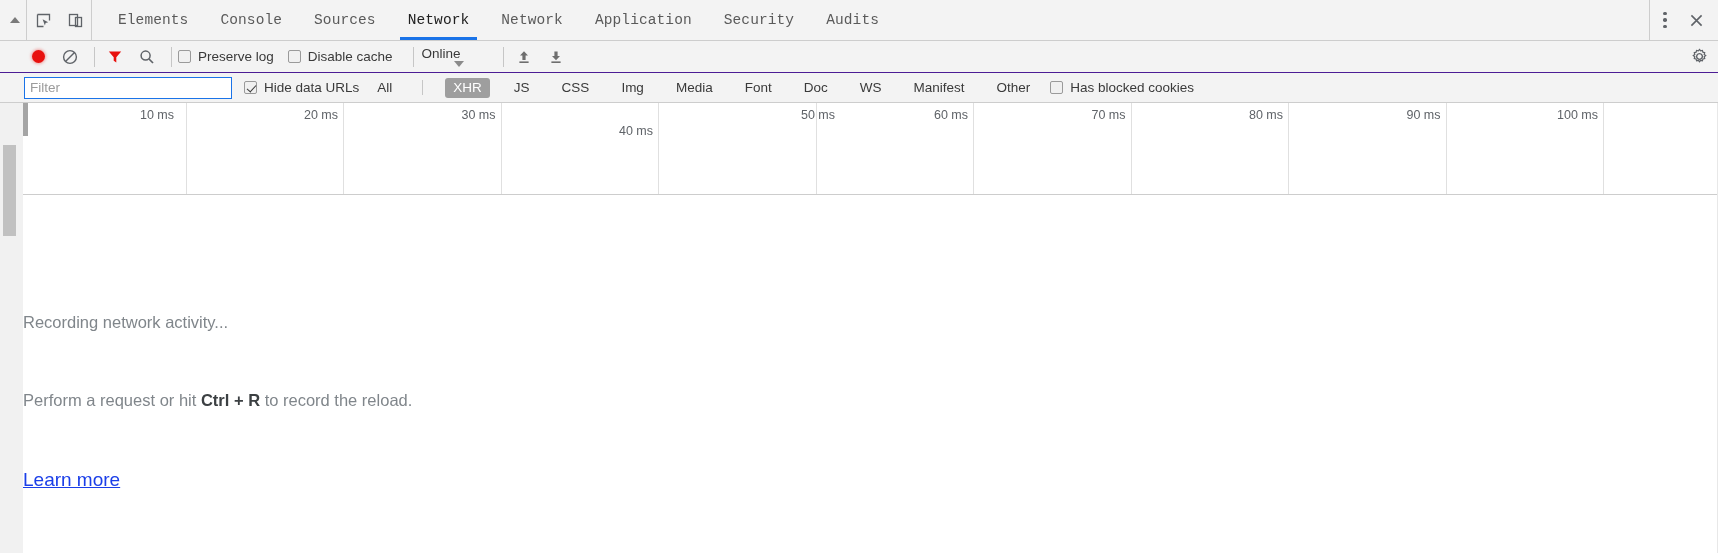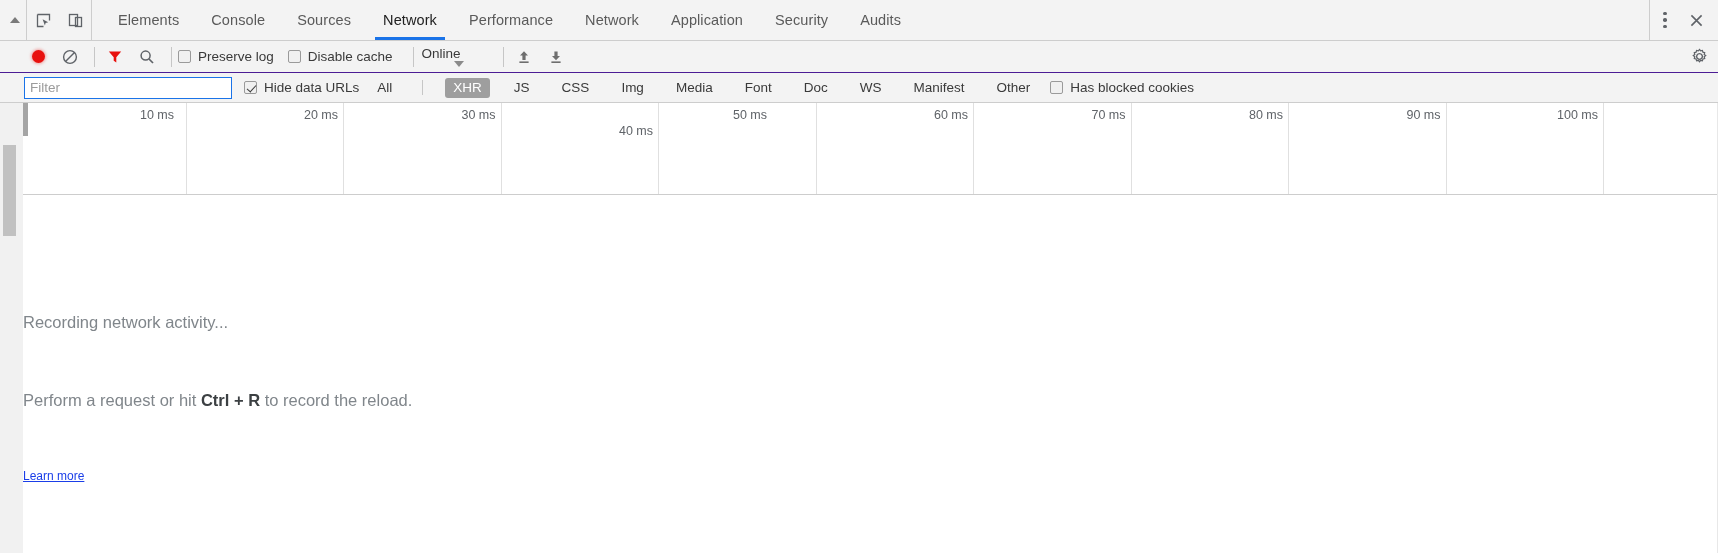--- a/index.html
+++ b/index.html
@@ -23,20 +23,21 @@
 
   
   .tabbar {
     height: 41px;
     min-height: 41px;
     background: #f3f3f3;
     border-bottom: 1px solid #cdcdcd;
     display: flex;
     align-items: stretch;
     position: relative;
+    font-family: Liberation Mono, monospace;
   }
   .tabbar-left {
     display: flex;
     align-items: center;
     padding-left: 4px;
   }
   .scroll-up-arrow {
     width: 22px;
     height: 41px;
     display: flex;
@@ -339,21 +340,21 @@
     font-size: 16.5px;
     color: #80868b;
     margin-bottom: 19px;
     font-weight: 400;
   }
   .msg-line-2 b {
     color: #3c4043;
     font-weight: bold;
   }
   .learn-more {
-    font-size: 12px;
+    font-size: 19px;
     color: #1a3ee8;
     text-decoration: underline;
     cursor: pointer;
   }
   .right-edge-line {
     position: absolute;
     right: 0; top: 0; bottom: 0;
     width: 1px;
     background: #e8e8e8;
   }
@@ -391,23 +392,20 @@
       <div class="tab">
           <span>Console</span>
         </div>
       <div class="tab">
           <span>Sources</span>
         </div>
       <div class="tab active">
           <span>Network</span>
         </div>
       <div class="tab">
-          <span>Performance</span>
-        </div>
-      <div class="tab">
           <span>Network</span>
         </div>
       <div class="tab">
           <span>Application</span>
         </div>
       <div class="tab">
           <span>Security</span>
         </div>
       <div class="tab">
           <span>Audits</span>
@@ -533,21 +531,21 @@
         <div class="ov-left-handle"></div>
       <div class="ov-divider" style="left: 162.5px;"></div>
           <div class="ov-label" style="left: 156px;">10 ms</div>
           <div class="ov-divider" style="left: 320px;"></div>
           <div class="ov-label" style="left: 320px;">20 ms</div>
           <div class="ov-divider" style="left: 477.5px;"></div>
           <div class="ov-label" style="left: 477.5px;">30 ms</div>
           <div class="ov-divider" style="left: 635px;"></div>
           <div class="ov-label" style="left: 635px; margin-top: 16px;">40 ms</div>
           <div class="ov-divider" style="left: 792.5px;"></div>
-          <div class="ov-label" style="left: 749px;">50 ms</div>
+          <div class="ov-label" style="left: 817px;">50 ms</div>
           <div class="ov-divider" style="left: 950px;"></div>
           <div class="ov-label" style="left: 950px;">60 ms</div>
           <div class="ov-divider" style="left: 1107.5px;"></div>
           <div class="ov-label" style="left: 1107.5px;">70 ms</div>
           <div class="ov-divider" style="left: 1265px;"></div>
           <div class="ov-label" style="left: 1265px;">80 ms</div>
           <div class="ov-divider" style="left: 1422.5px;"></div>
           <div class="ov-label" style="left: 1422.5px;">90 ms</div>
           <div class="ov-divider" style="left: 1580px;"></div>
           <div class="ov-label" style="left: 1580px;">100 ms</div>

